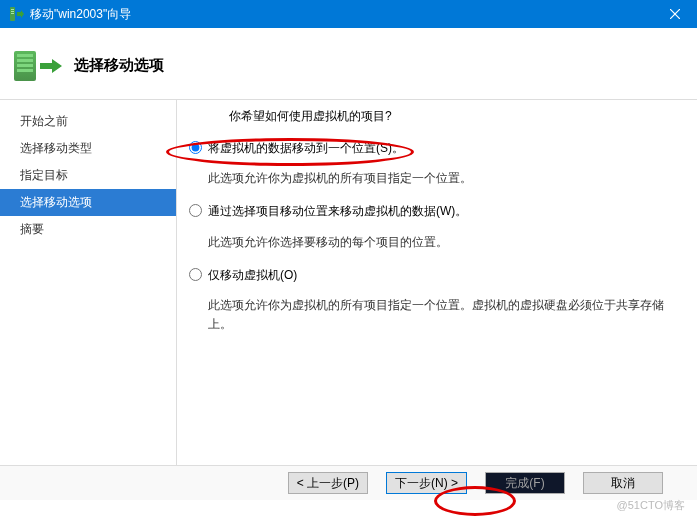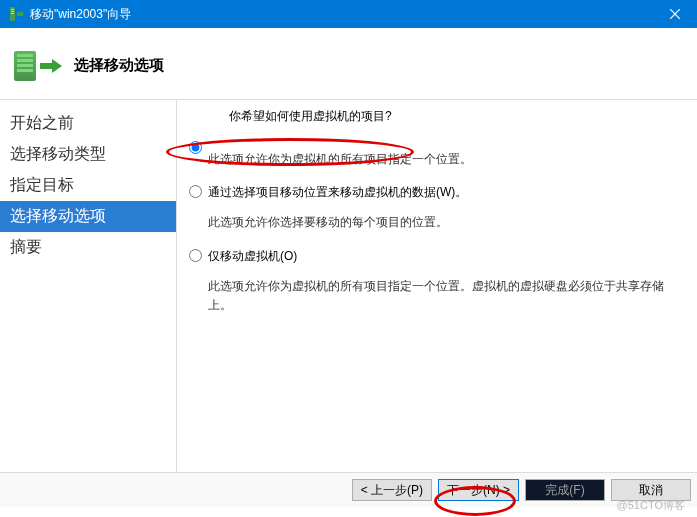--- a/index.html
+++ b/index.html
@@ -65,22 +65,22 @@
     }
     .content {
       display: flex;
       height: 382px;
     }
     .sidebar {
       width: 176px;
       padding: 8px 0;
     }
     .sidebar .step {
-      padding: 5px 10px 5px 10px;
-      font-size: 16px;
+      padding: 5px 10px 5px 20px;
+      font-size: 12px;
       color: #333;
       cursor: default;
     }
     .sidebar .step.active {
       background: #2b7cd3;
       color: #fff;
     }
     .main {
       flex: 1;
       padding: 8px 20px 8px 12px;
@@ -112,26 +112,26 @@
       border-radius: 50%;
       pointer-events: none;
       z-index: 50;
     }
     .circle1 { left: 166px; top: 138px; width: 248px; height: 28px; }
     .circle2 { left: 434px; top: 486px; width: 82px; height: 30px; }
     .footer {
       border-top: 1px solid #ddd;
       height: 35px;
       position: absolute;
-      bottom: 10px; left: 0; right: 0;
+      bottom: 17px; left: 0; right: 0;
       display: flex;
       justify-content: flex-end;
       align-items: center;
-      padding: 0 6px;
-      gap: 6px;
+      padding: 0 34px;
+      gap: 18px;
       background: #f9f9f9;
     }
     .footer button {
       min-width: 80px;
       height: 22px;
       font-size: 12px;
       font-family: inherit;
       border: 1px solid #adadad;
       background: #e1e1e1;
       cursor: default;
@@ -193,20 +193,21 @@
   </div>
 
   <div class="main">
     <div class="question">你希望如何使用虚拟机的项目?</div>
 
     <div class="option-group">
 
       <label class="option">
         <input type="radio" name="moveopt" checked="" style="">
         <span class="option-body">
+          <span class="label-line">将虚拟机的数据移动到一个位置(S)。</span>
           <span class="desc">此选项允许你为虚拟机的所有项目指定一个位置。</span>
         </span>
       </label>
 
       <label class="option">
         <input type="radio" name="moveopt" style="">
         <span class="option-body">
           <span class="label-line">通过选择项目移动位置来移动虚拟机的数据(W)。</span>
           <span class="desc">此选项允许你选择要移动的每个项目的位置。</span>
         </span>

